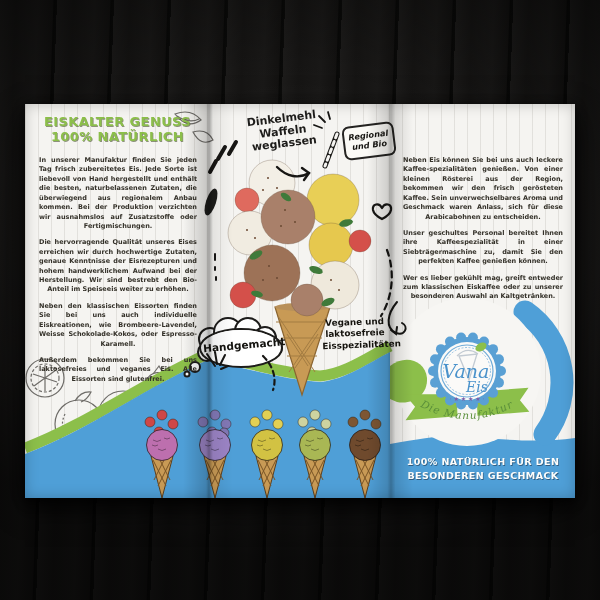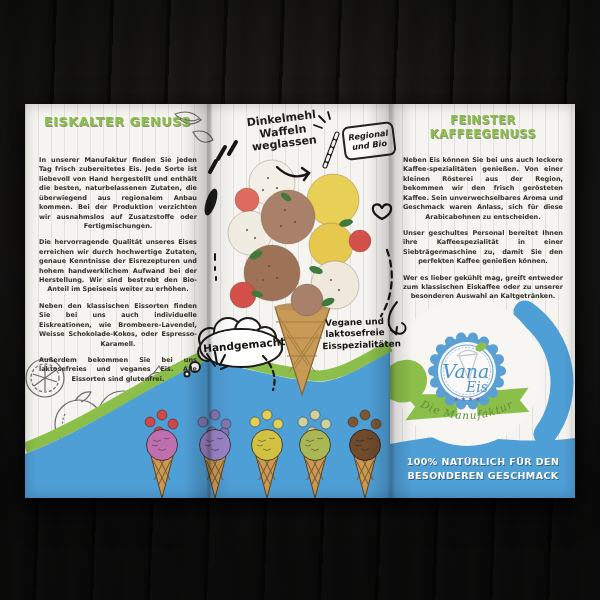--- a/index.html
+++ b/index.html
@@ -283,20 +283,21 @@
             <path d="M329,352 L351,352 L340,394 Z" fill="#c89a55" stroke="#5d3f1c" stroke-width="1"></path>
             <path d="M331,356 L344,382 M336,352 L348,376 M349,356 L336,382 M344,352 L332,376" stroke="#7a5526" stroke-width="1" fill="none"></path>
             <circle cx="340" cy="341" r="15.5" fill="#6f4a2d" stroke="rgba(30,20,15,0.7)" stroke-width="1"></circle>
             <path d="M331,336 q4,3 8,0 M336,345 q4,3 8,0 M330,341 q3,2 6,0 M342,334 q3,2 6,0" stroke="rgba(0,0,0,0.35)" stroke-width="1" fill="none"></path>
           </g>
         </g>
     </svg>
 
     <div class="panel-heading h-left">
       <div>EISKALTER GENUSS</div>
+      <div>100% NATÜRLICH</div>
     </div>
     <div class="body-copy bc-left">
       <p>In unserer Manufaktur finden Sie jeden Tag frisch zubereitetes Eis. Jede Sorte ist liebevoll von Hand hergestellt und enthält die besten, naturbelassenen Zutaten, die überwiegend aus regionalem Anbau kommen. Bei der Produktion verzichten wir ausnahmslos auf Zusatzstoffe oder Fertigmischungen.</p>
       <p>Die hervorragende Qualität unseres Eises erreichen wir durch hochwertige Zutaten, genaue Kenntnisse der Eisrezepturen und hohem handwerklichem Aufwand bei der Herstellung. Wir sind bestrebt den Bio-Anteil im Speiseeis weiter zu erhöhen.</p>
       <p>Neben den klassischen Eissorten finden Sie bei uns auch individuelle Eiskreationen, wie Brombeere-Lavendel, Weisse Schokolade-Kokos, oder Espresso-Karamell.</p>
       <p>Außerdem bekommen Sie bei uns laktosefreies und veganes Eis. Alle Eissorten sind glutenfrei.</p>
     </div>
 
     <div class="handnote">
       <div>Dinkelmehl</div>
@@ -308,21 +309,20 @@
       <div>und Bio</div>
     </div>
     <div class="bubble-label">Handgemacht</div>
     <div class="vegan-note">
       <div>Vegane und</div>
       <div>laktosefreie</div>
       <div>Eisspezialitäten</div>
     </div>
 
     <div class="panel-heading h-right">
-      <div>FEINSTER KAFFEEGENUSS</div>
     </div>
     <div class="body-copy bc-right">
       <p>Neben Eis können Sie bei uns auch leckere Kaffee-spezialitäten genießen. Von einer kleinen Rösterei aus der Region, bekommen wir den frisch gerösteten Kaffee. Sein unverwechselbares Aroma und Geschmack waren Anlass, sich für diese Arabicabohnen zu entscheiden.</p>
       <p>Unser geschultes Personal bereitet Ihnen ihre Kaffeespezialität in einer Siebträgermaschine zu, damit Sie den perfekten Kaffee genießen können.</p>
       <p>Wer es lieber gekühlt mag, greift entweder zum klassischen Eiskaffee oder zu unserer besonderen Auswahl an Kaltgetränken.</p>
     </div>
     <div class="footer-claim">
       <div>100% NATÜRLICH FÜR DEN</div>
       <div>BESONDEREN GESCHMACK</div>
     </div>

